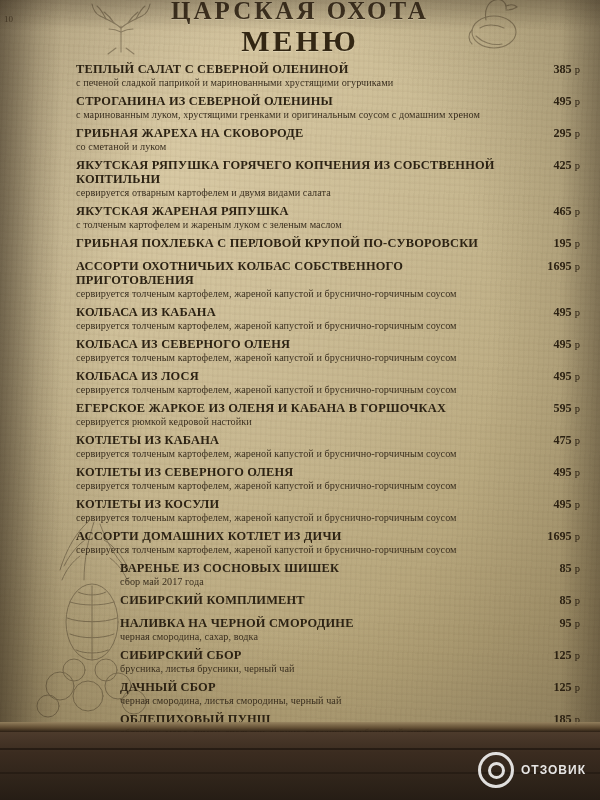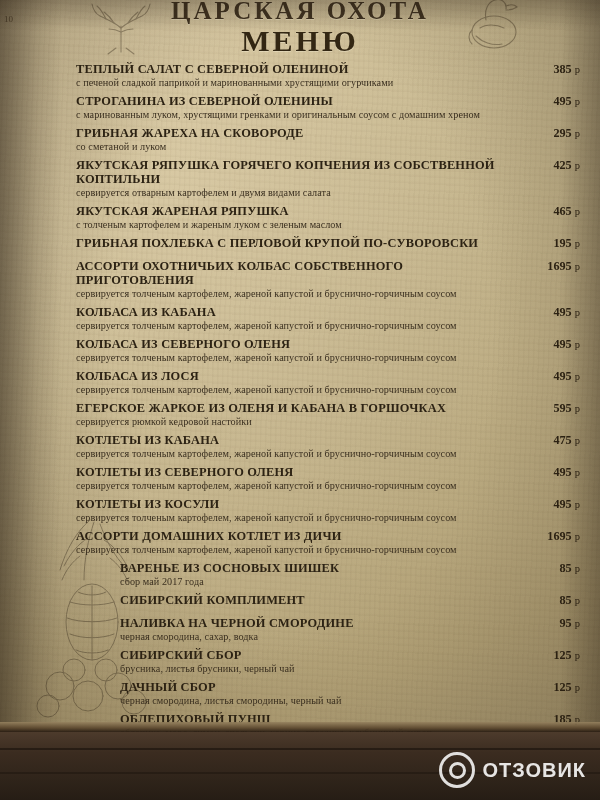--- a/index.html
+++ b/index.html
@@ -101,21 +101,21 @@
     content: "";
     position: absolute;
     width: 11px; height: 11px;
     border-radius: 50%;
     border: 3px solid rgba(255,255,255,.92);
   }
   .wm-text {
     color: rgba(255,255,255,.95);
     font-family: "Liberation Sans", sans-serif;
     font-weight: bold;
-    font-size: 20px;
+    font-size: 12px;
     letter-spacing: 1px;
   }
 
   
   .header {
     position: absolute;
     left: 0; right: 0; top: 0;
     height: 72px;
     text-align: center;
   }

